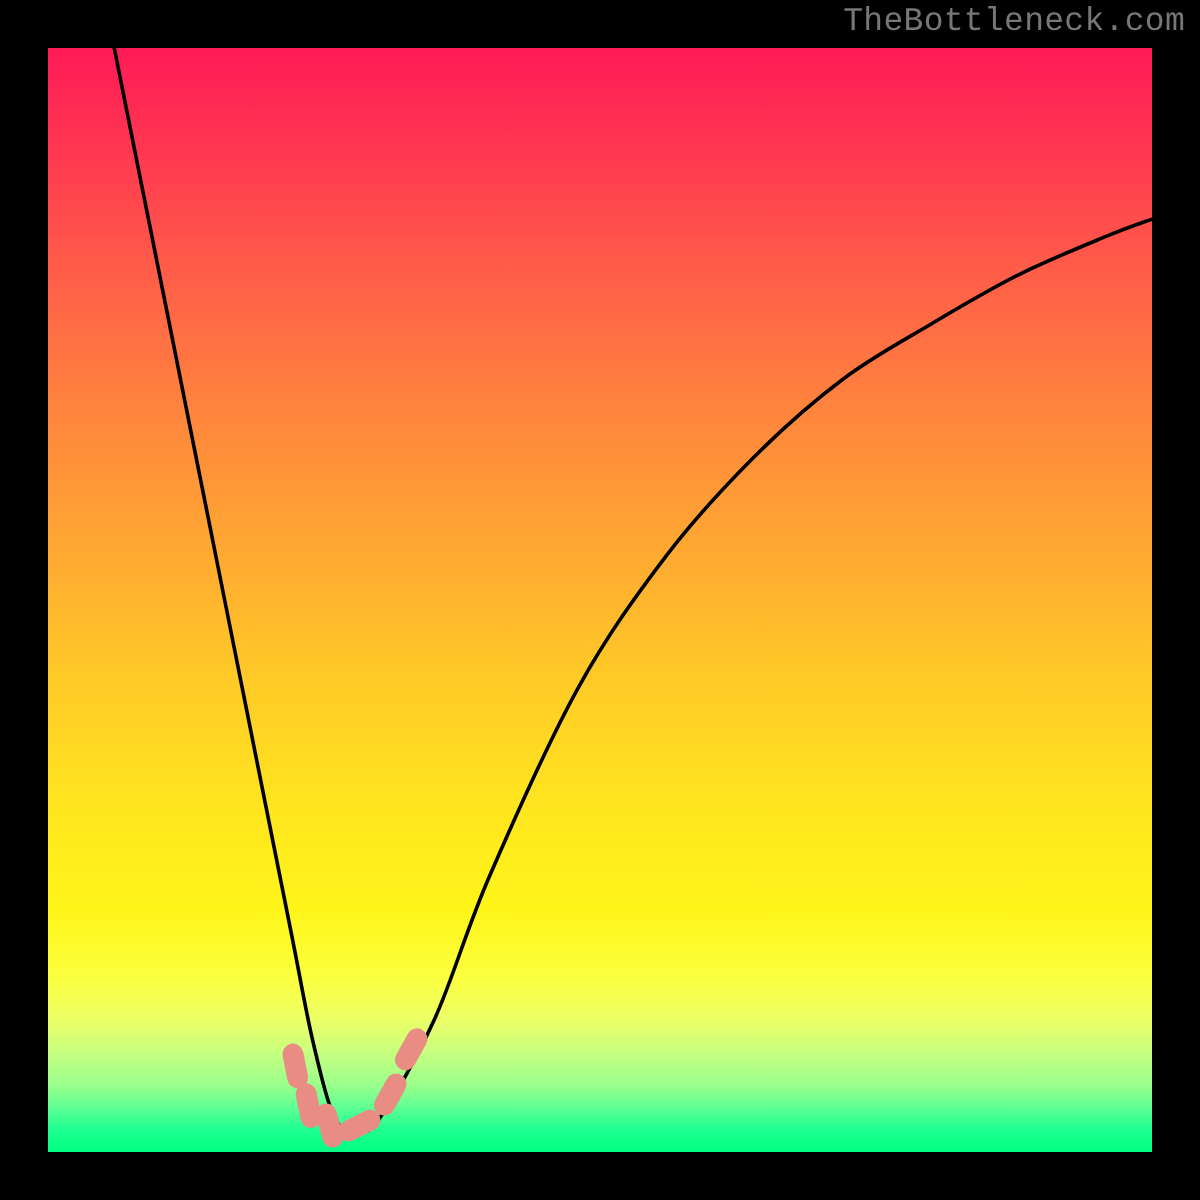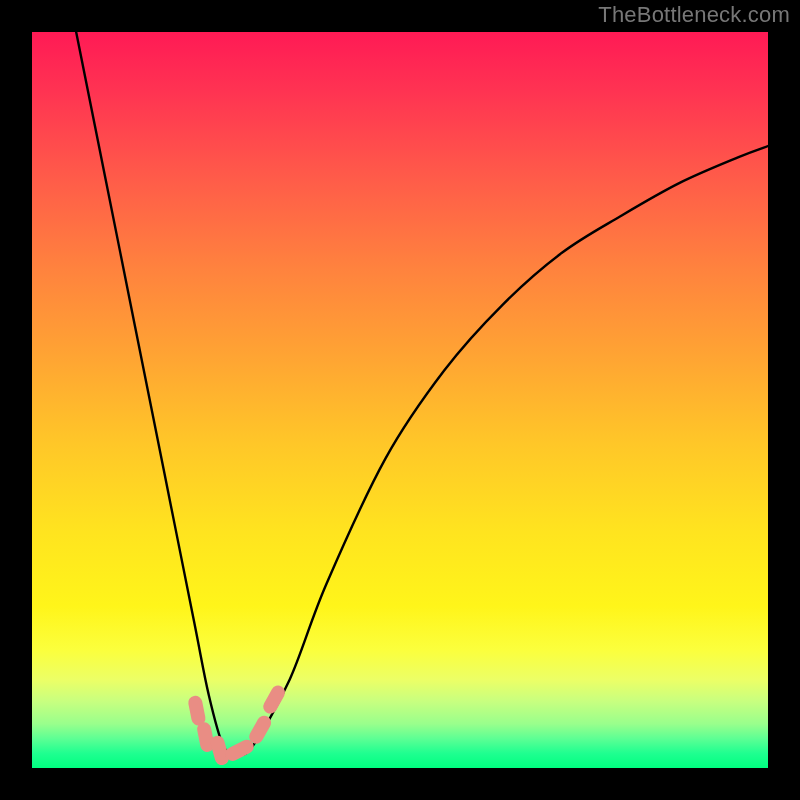--- a/index.html
+++ b/index.html
@@ -59,21 +59,21 @@
     width: 100%;
     height: 100%;
   }
   .watermark {
     position: absolute;
     top: 2px;
     right: 10px;
     color: #777;
     font-size: 22px;
     letter-spacing: 0.2px;
-    font-family: Liberation Sans, sans-serif;
+    font-family: Liberation Mono, monospace;
   }
 </style>
 </head>
 <body>
 
 <div class="frame">
 
   <div class="plot">
     <div class="gradient"></div>
 

